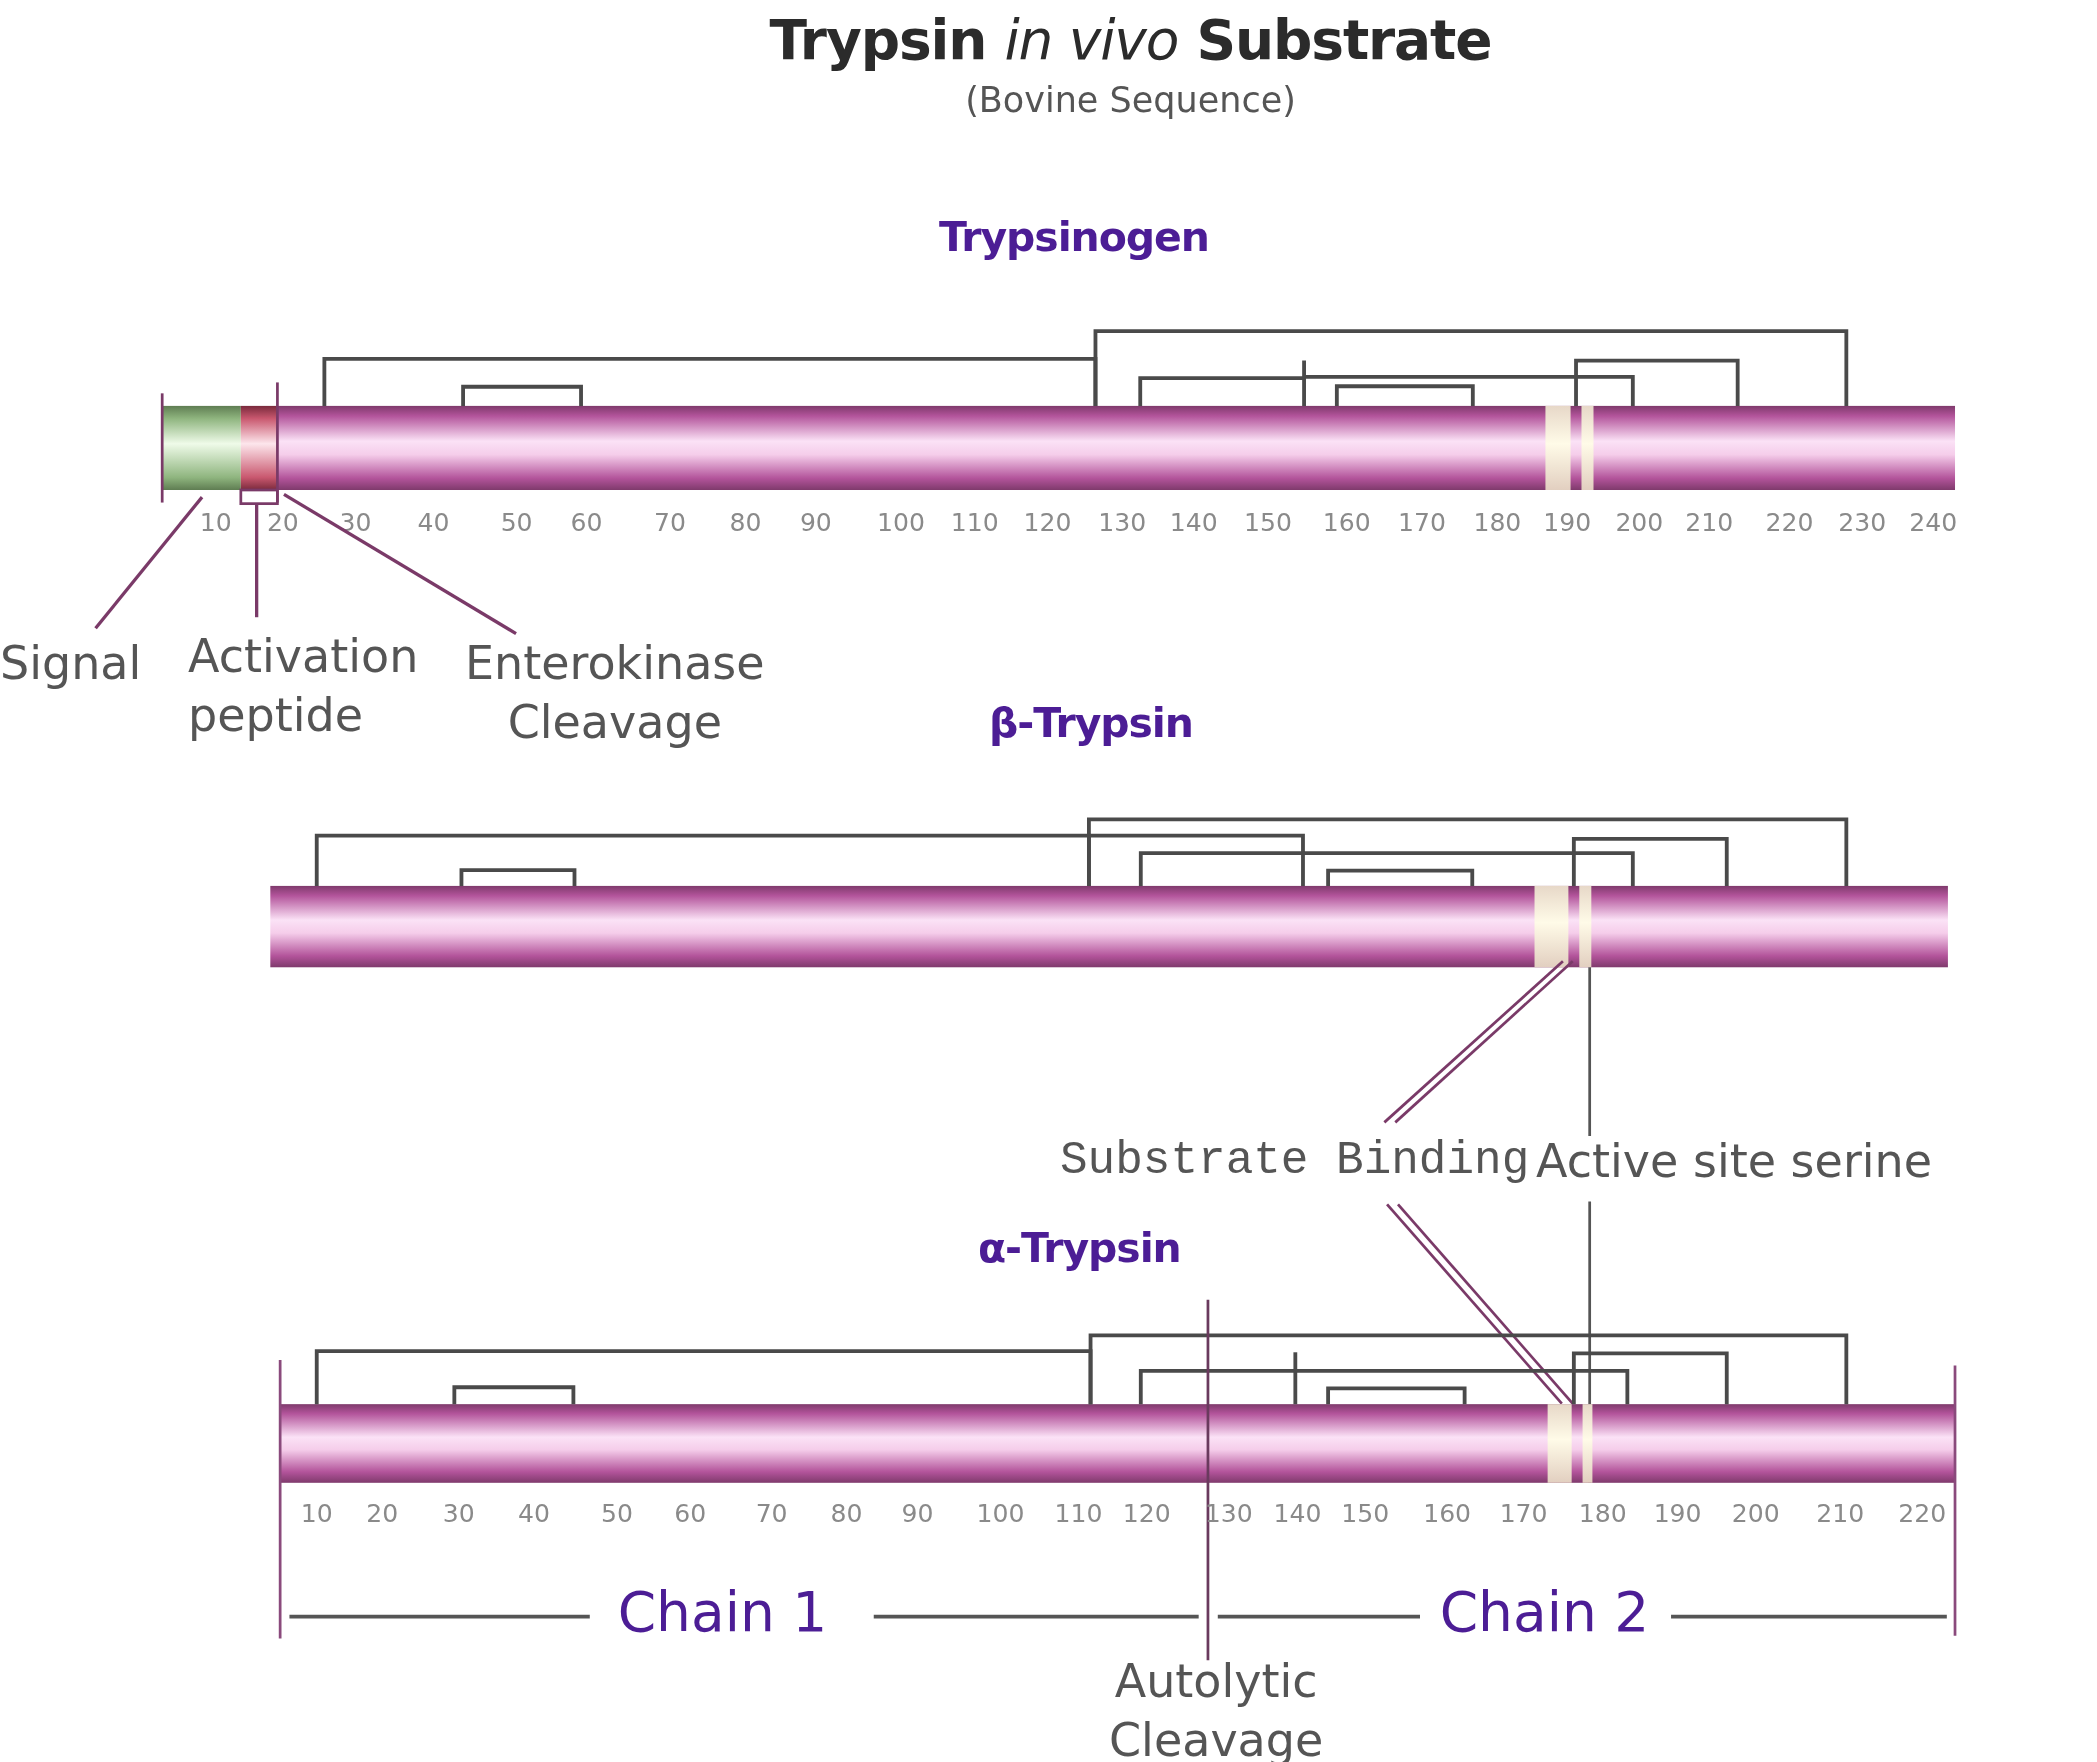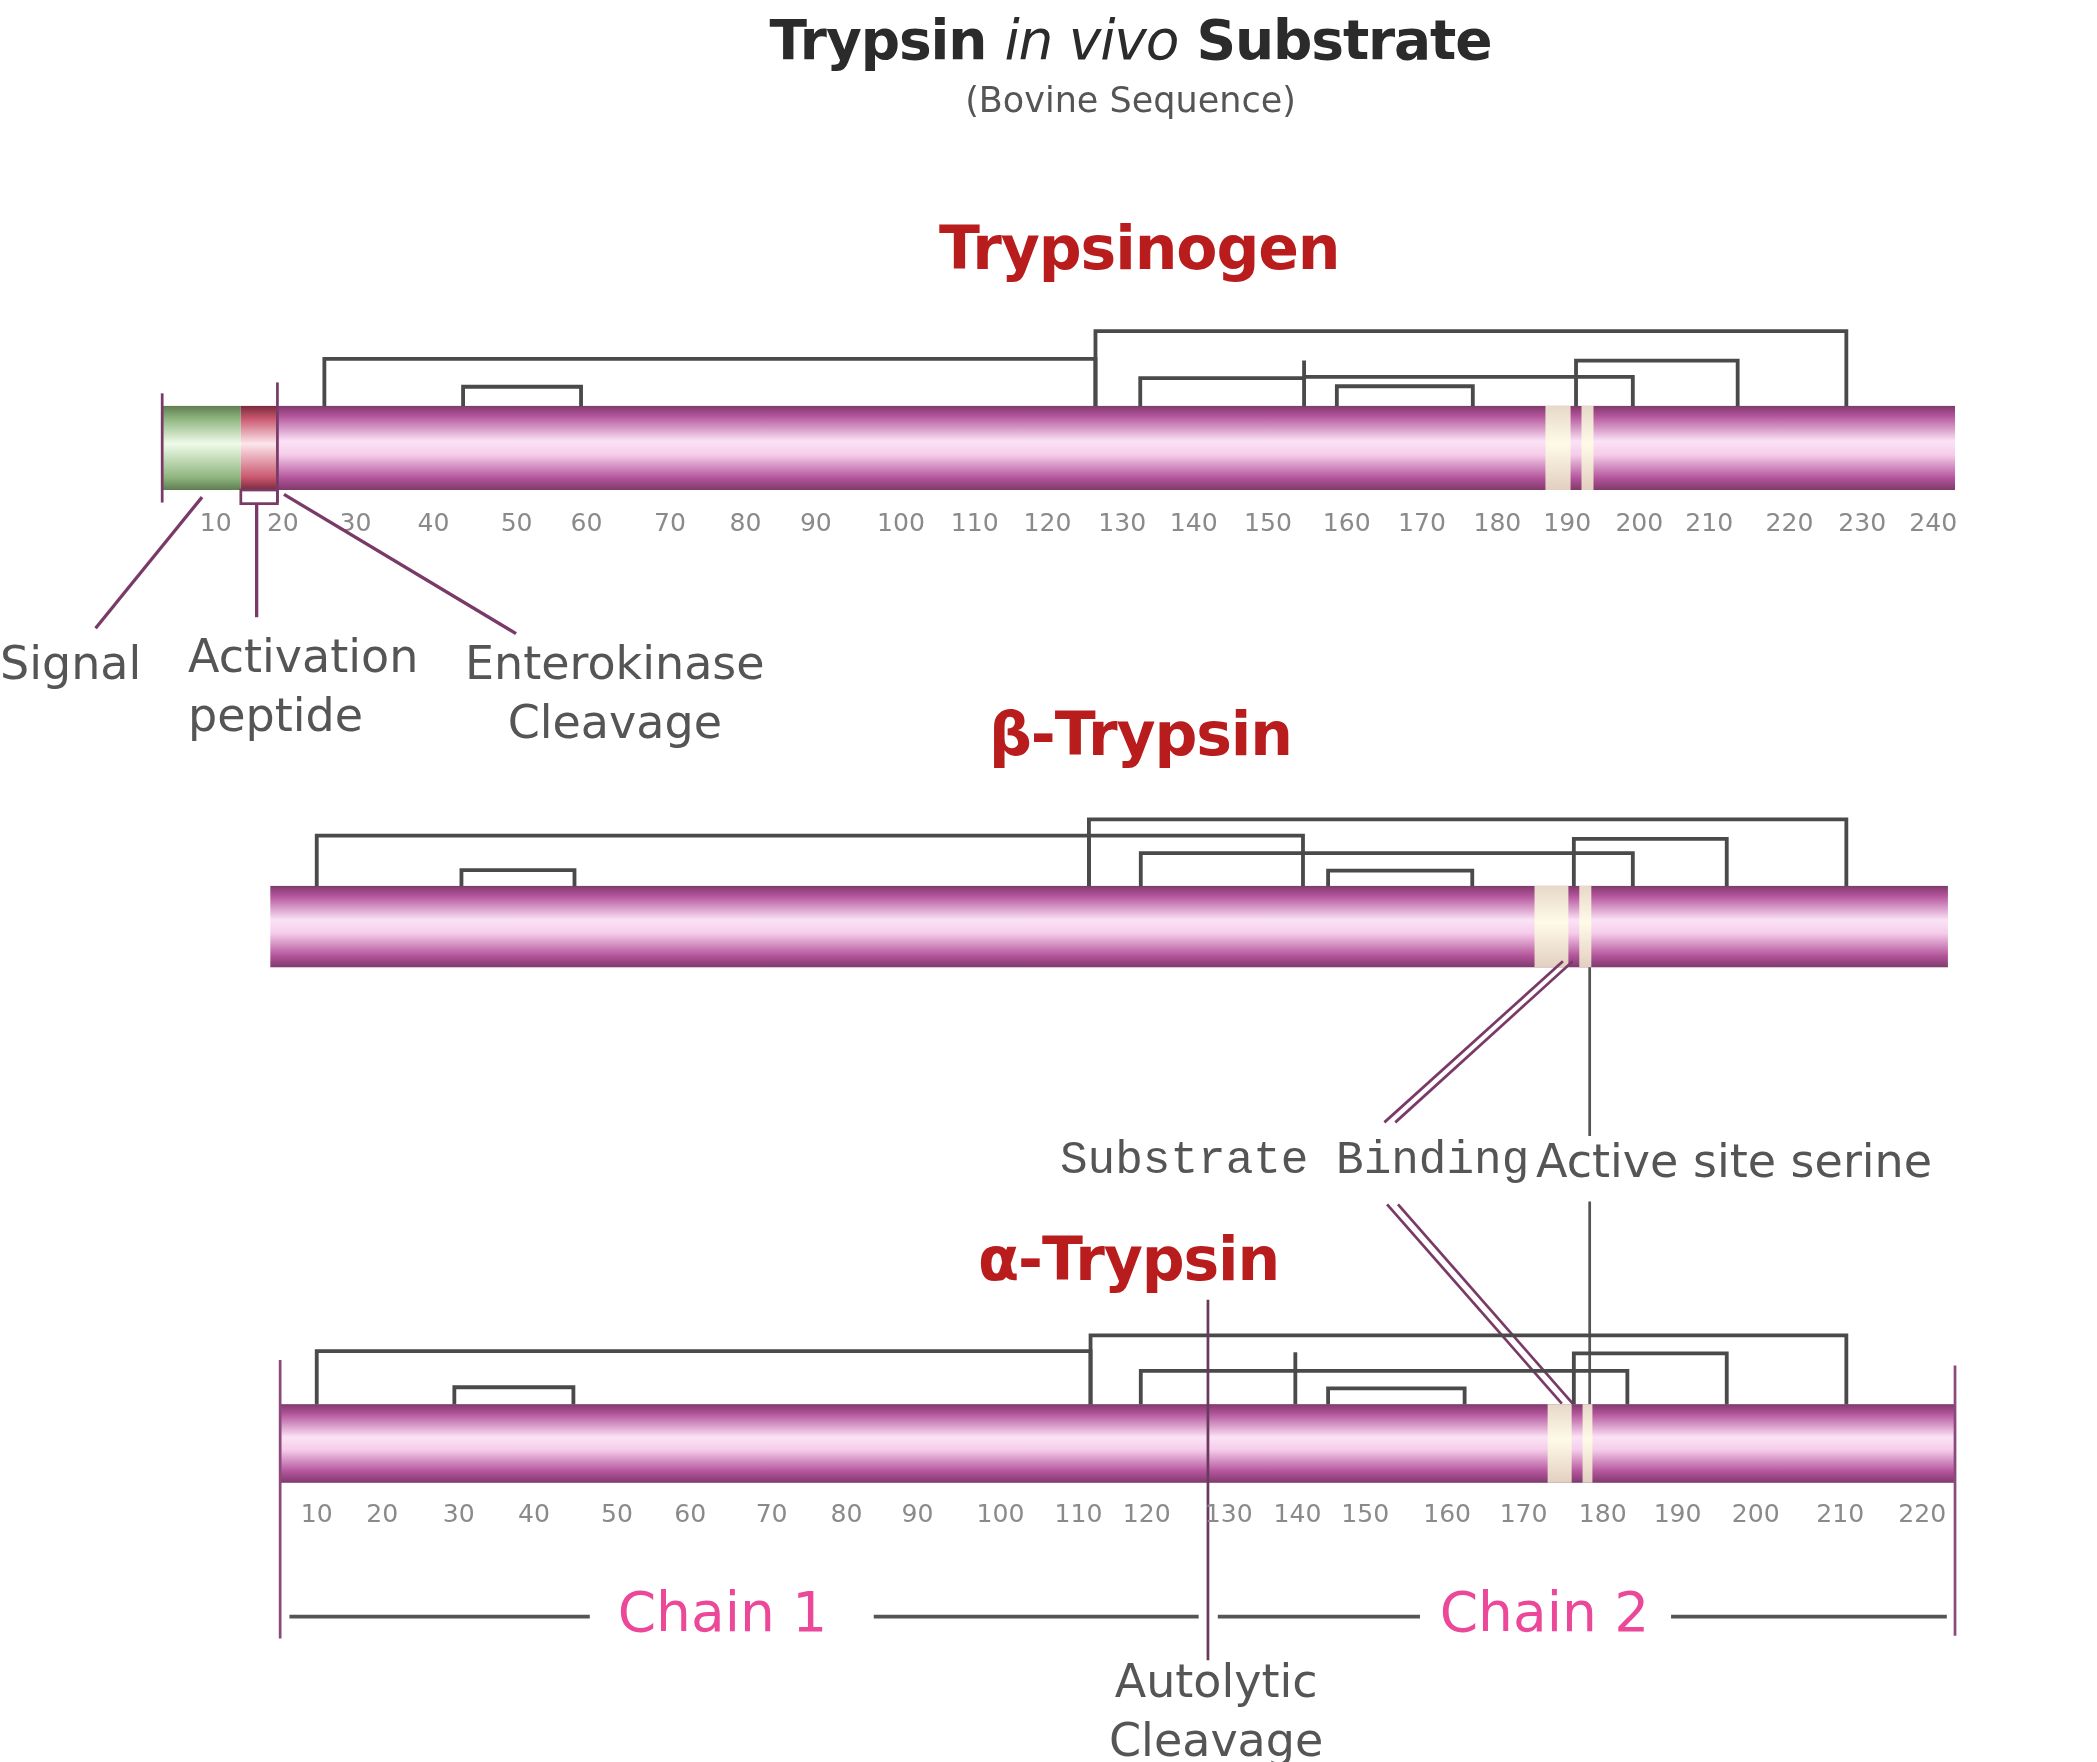--- a/index.html
+++ b/index.html
@@ -2,23 +2,23 @@
 <html style="font-size:8.7px"><head>
 <meta charset="utf-8">
 <style>
   html, body { margin:0; padding:0; background:#ffffff; }
   body { width:2097px; height:1762px; position:relative; overflow:hidden;
          font-family:"DejaVu Sans", "Liberation Sans", sans-serif; color:#333; }
   .abs { position:absolute; }
   .title { left:0; width:2294px; top:7.6px; text-align:center; font-size:55px; font-weight:bold; color:#2b2b2b; letter-spacing:-1.1px; }
   .title .it { font-style:italic; font-weight:normal; }
   .subtitle { left:0; width:2294px; top:80px; text-align:center; font-size:35px; color:#555; }
-  .sec-title { font-size:60px; font-weight:bold; color:#b91c1c; letter-spacing:-1.1px; white-space:nowrap; }
+  .sec-title { font-size:41px; font-weight:bold; color:#4c1d95; letter-spacing:-1.1px; white-space:nowrap; }
   .label { font-size:46px; color:#555; line-height:59px; white-space:nowrap; }
-  .chain-label { font-size:55px; color:#ec4899; background:#fff; padding:0 19.7px; white-space:nowrap; }
+  .chain-label { font-size:55px; color:#4c1d95; background:#fff; padding:0 19.7px; white-space:nowrap; }
   svg.diagram { position:absolute; left:0; top:0; }
   .tick { font-size:46px; fill:#8a8a8a; font-family:"DejaVu Sans", sans-serif; }
 </style>
 </head>
 <body>
 
 <div class="abs title" style="left:0;width:2261px;">
   <span>Trypsin </span><span class="it">in vivo</span><span> Substrate</span>
 </div>
 <div class="abs subtitle" style="left:0;width:2261px;">(Bovine Sequence)</div>

